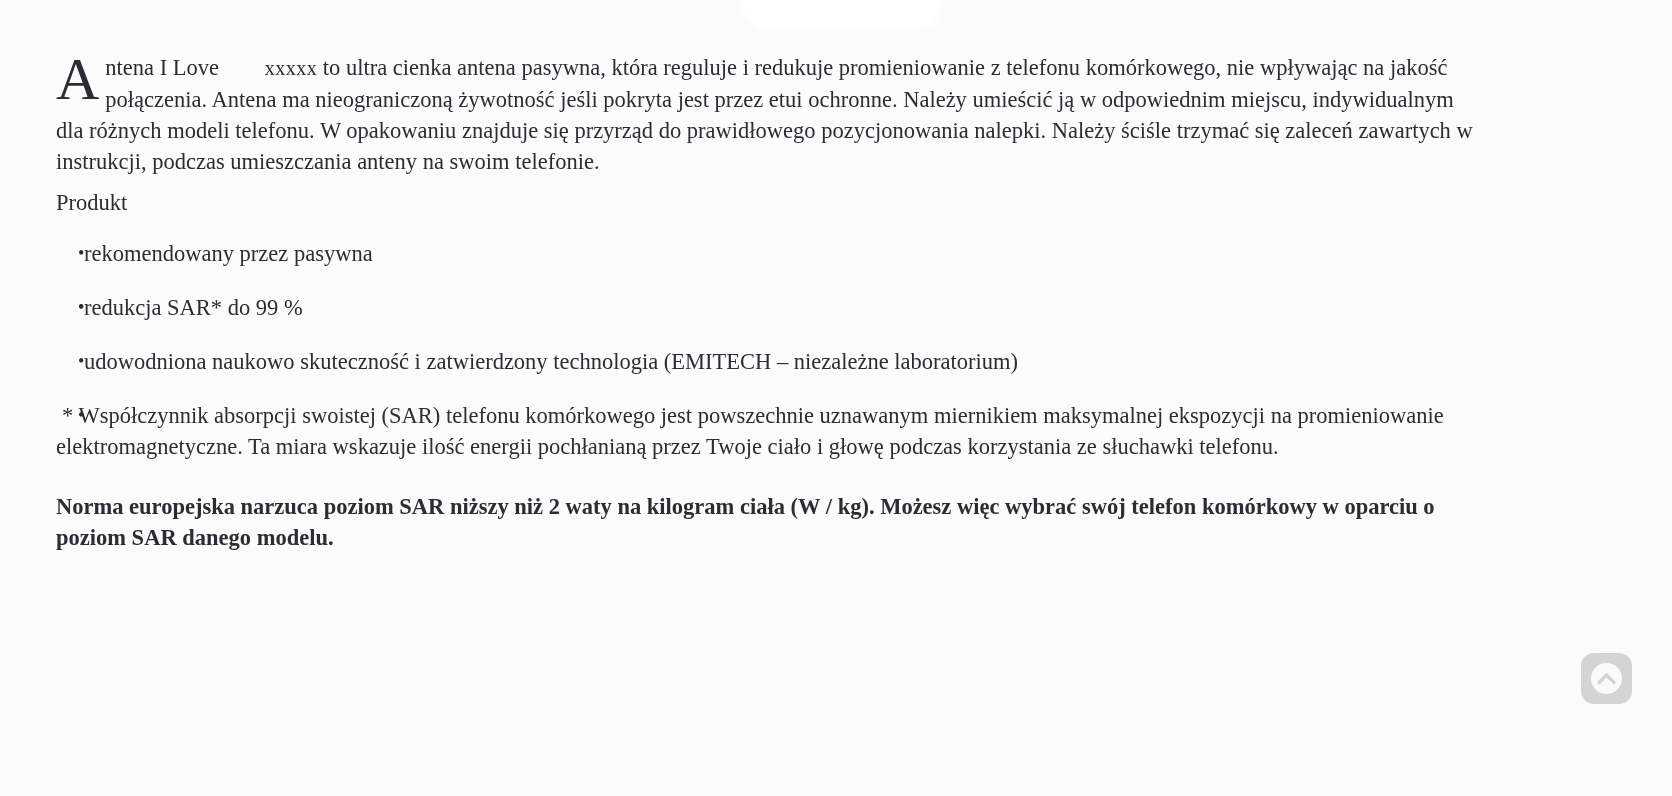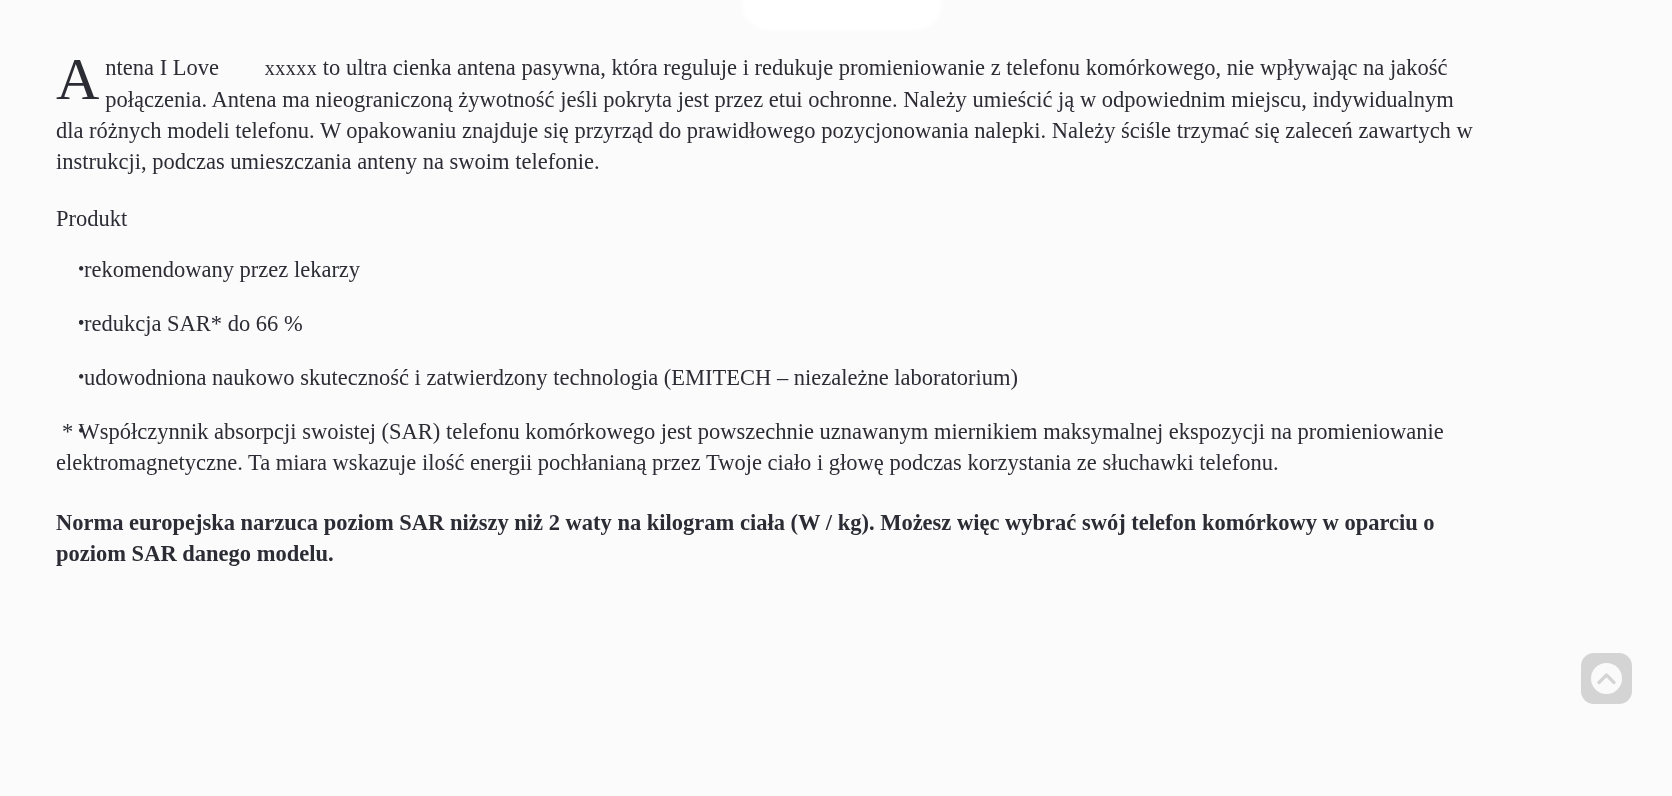--- a/index.html
+++ b/index.html
@@ -74,21 +74,21 @@
 
   .spaced-caps {
     letter-spacing: 0.5px;
     font-size: 20px;
     margin-left: 40px;
   }
 
   p.section-label {
     font-size: 22.5px;
     line-height: 31px;
-    margin: 26px 0 0 0;
+    margin: 10px 0 0 0;
   }
 
   ul.feature-list {
     list-style: none;
     margin: 20px 0 0 0;
     padding: 0;
   }
   ul.feature-list li {
     font-size: 22.5px;
     line-height: 31px;
@@ -156,28 +156,28 @@
 
     <p class="body-text lead">
       <span class="dropcap">A</span><span>ntena I Love </span><span class="spaced-caps">xxxxx</span><span> to ultra cienka antena pasywna, która reguluje i redukuje promieniowanie z telefonu komórkowego, nie wpływając na jakość połączenia. Antena ma nieograniczoną żywotność jeśli pokryta jest przez etui ochronne. Należy umieścić ją w odpowiednim miejscu, indywidualnym dla różnych modeli telefonu. W opakowaniu znajduje się przyrząd do prawidłowego pozycjonowania nalepki. Należy ściśle trzymać się zaleceń zawartych w instrukcji, podczas umieszczania anteny na swoim telefonie.</span>
     </p>
 
     <p class="section-label body-text">Produkt</p>
 
     <ul class="feature-list">
       <li>
         <span class="bullet">•</span>
-        <span>rekomendowany przez lekarzy</span>
-      </li>
-      <li>
-        <span class="bullet">•</span>
-      </li>
-      <li>
-        <span class="bullet">•</span>
-        <span>redukcja SAR* do 66 %</span>
+        <span>rekomendowany przez pasywna</span>
+      </li>
+      <li>
+        <span class="bullet">•</span>
+      </li>
+      <li>
+        <span class="bullet">•</span>
+        <span>redukcja SAR* do 99 %</span>
       </li>
       <li>
         <span class="bullet">•</span>
         <span>udowodniona naukowo skuteczność i zatwierdzony technologia (EMITECH – niezależne laboratorium)</span>
       </li>
       <li>
         <span class="bullet">•</span>
       </li>
     </ul>
 

